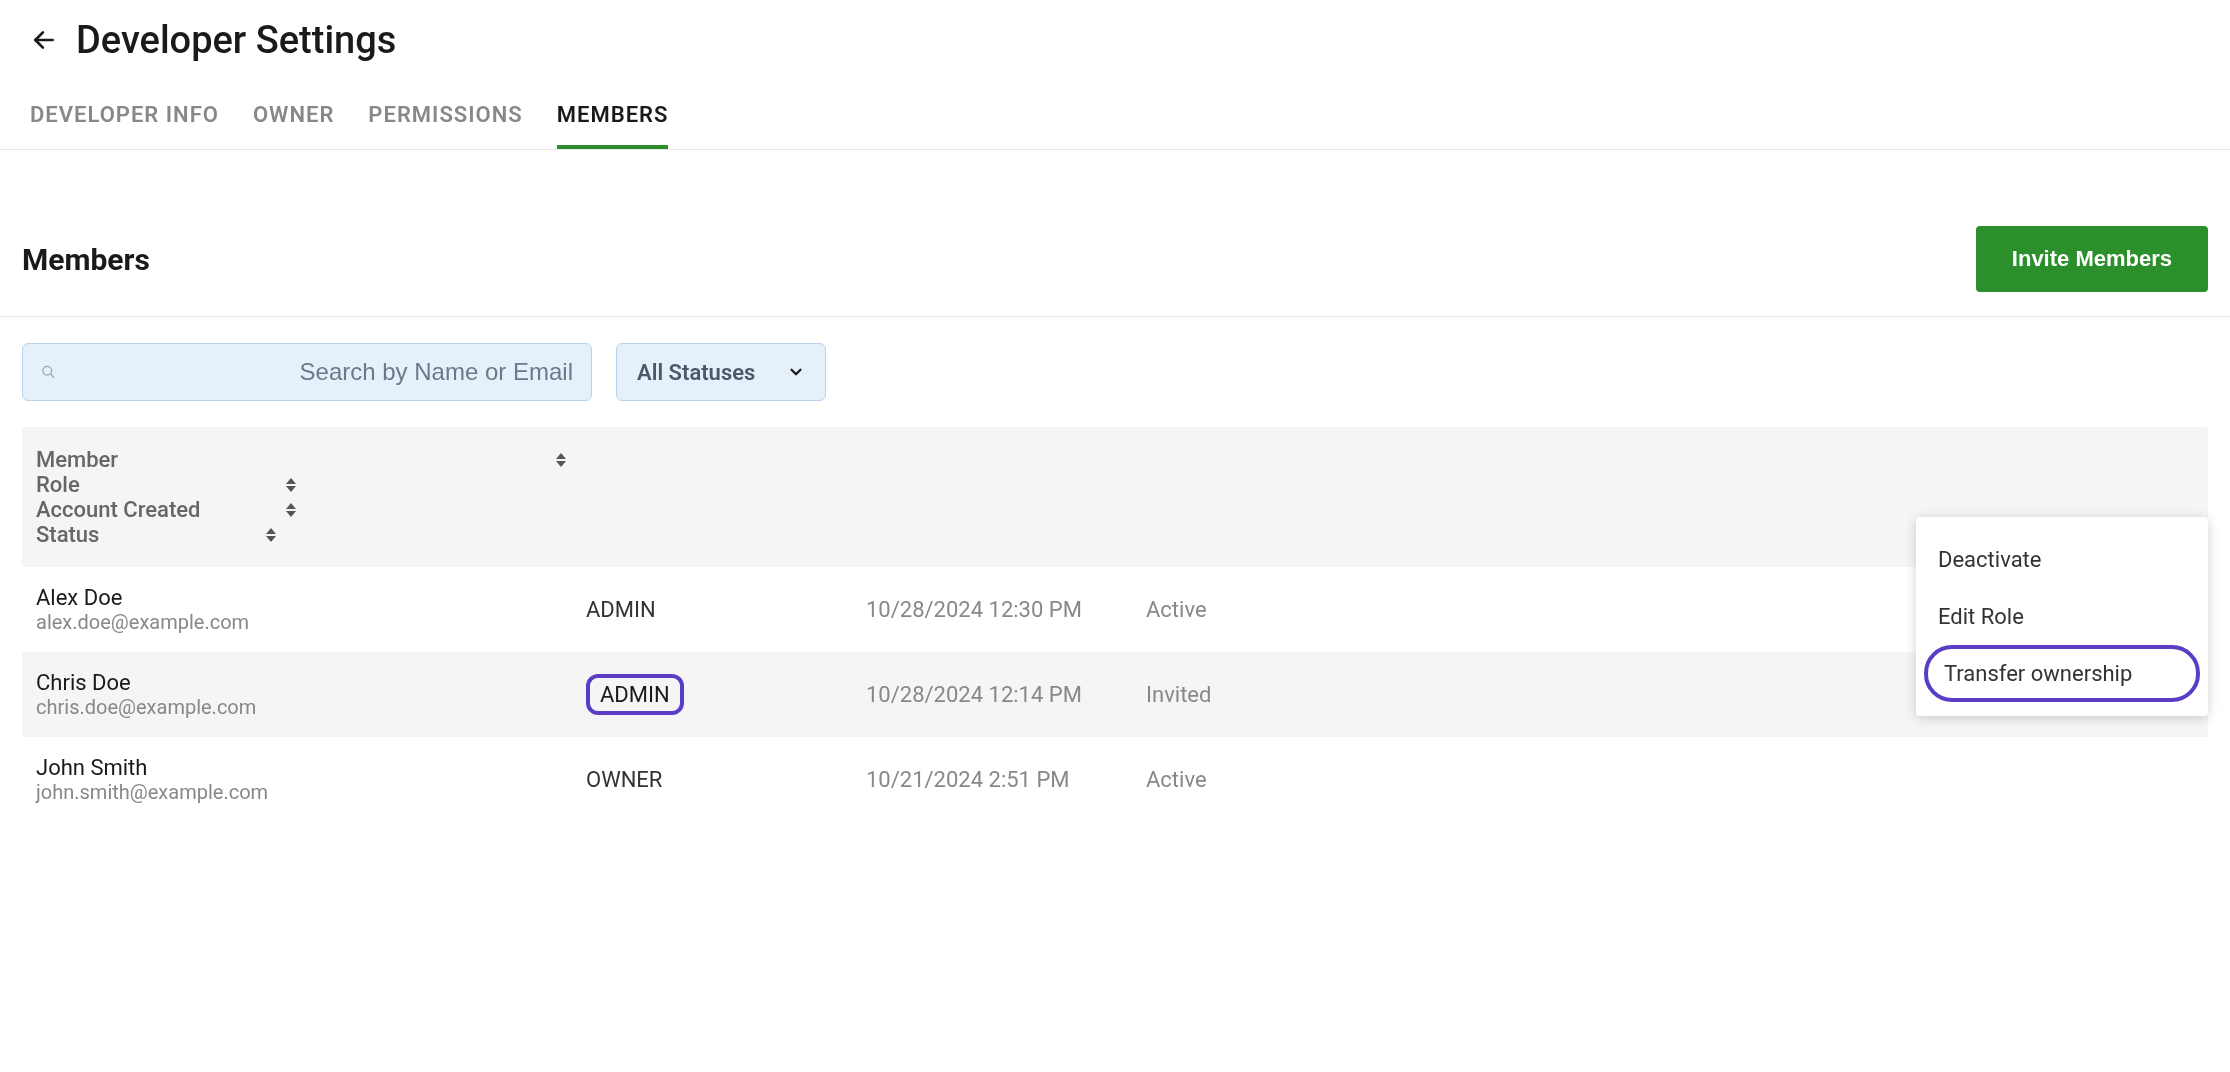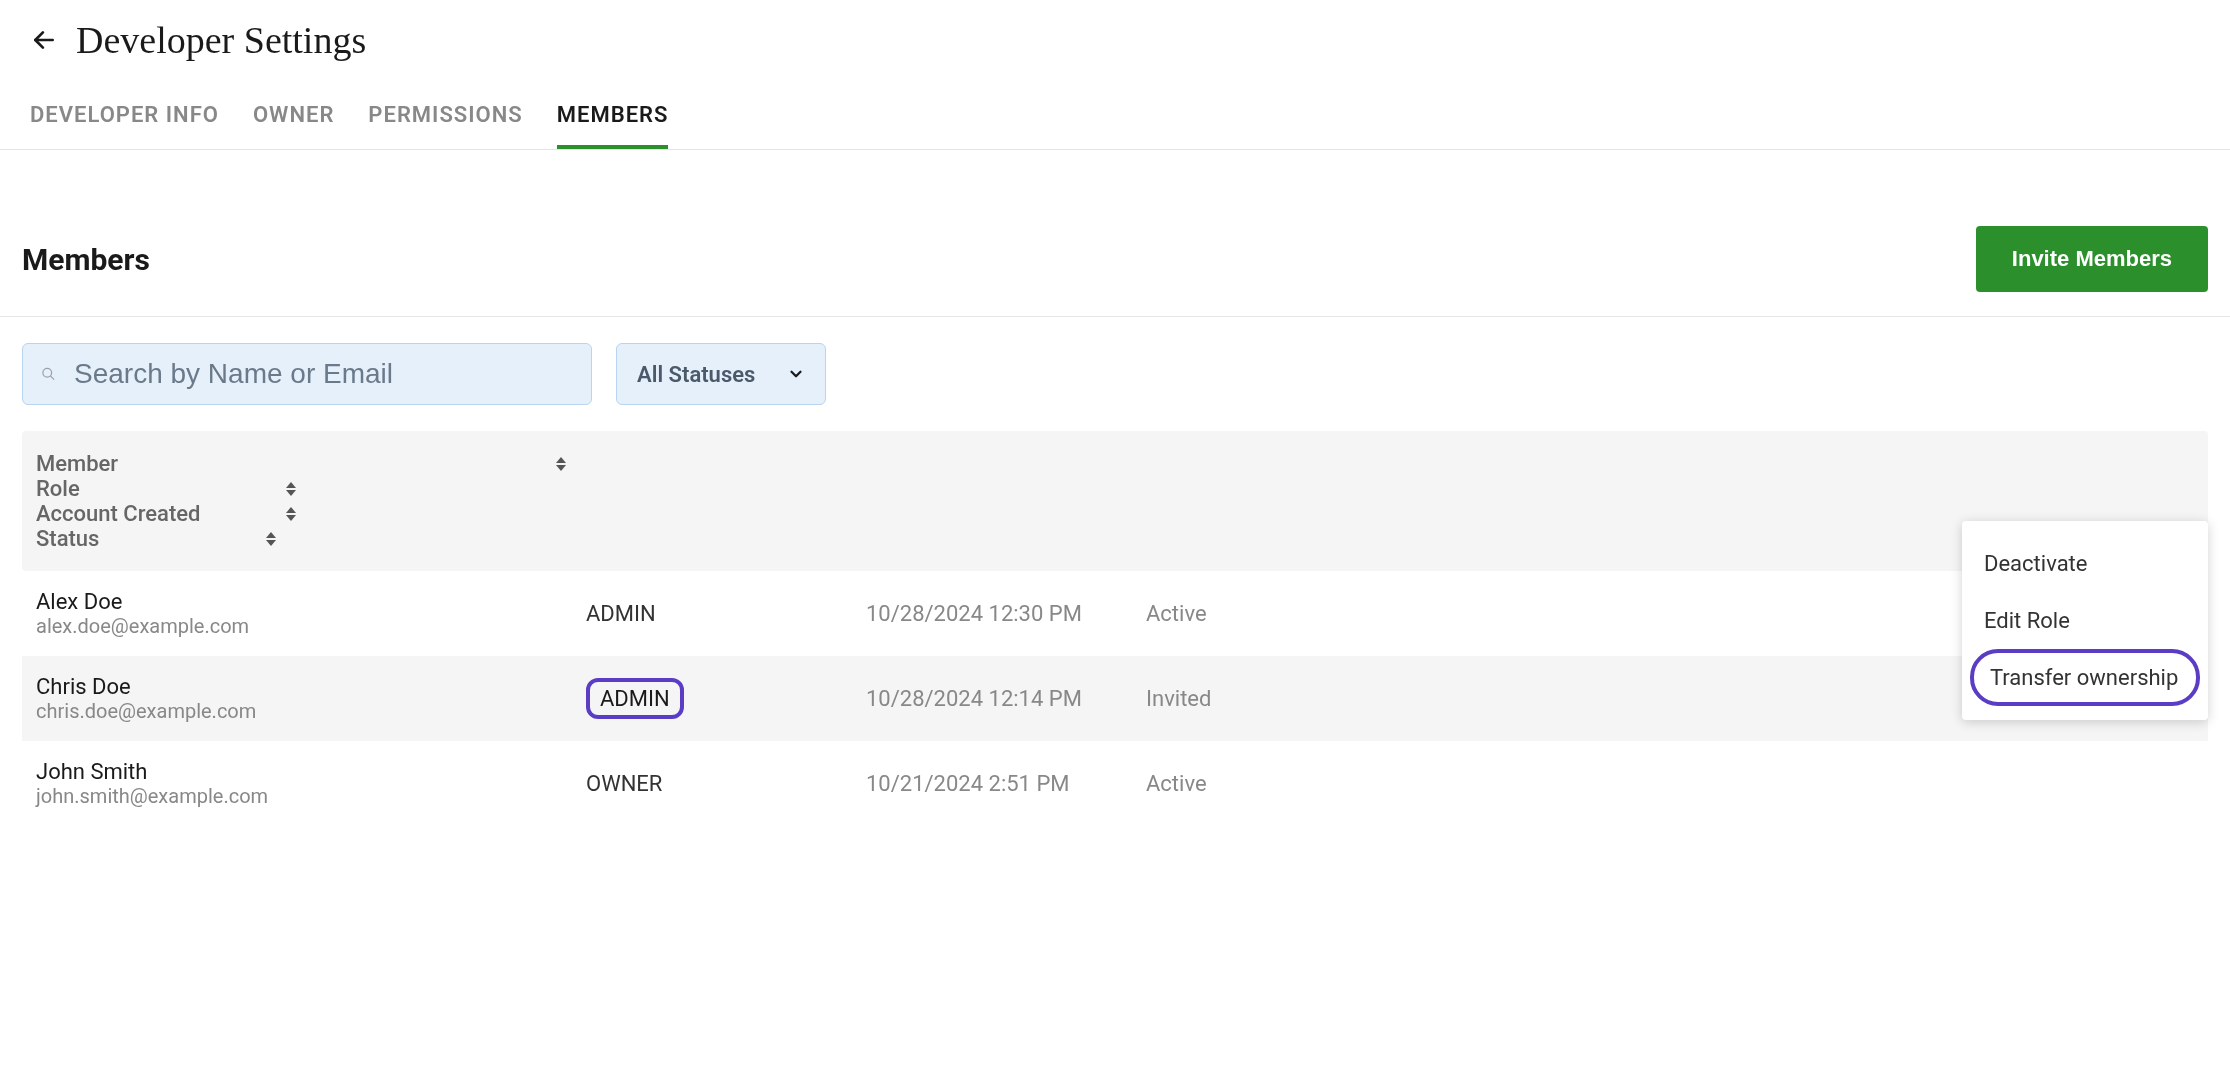--- a/index.html
+++ b/index.html
@@ -24,21 +24,20 @@
       height: 28px;
       cursor: pointer;
       display: flex;
       align-items: center;
       justify-content: center;
     }
     .page-title {
       font-size: 38px;
       font-weight: 500;
       color: #1a1a1a;
-      font-family: Liberation Serif, serif;
     }
     .tabs {
       display: flex;
       gap: 34px;
       padding: 30px 30px 0 30px;
       border-bottom: 1px solid #e5e5e5;
     }
     .tab {
       font-size: 22px;
       font-weight: 600;
@@ -92,23 +91,24 @@
     .search-box .search-icon {
       width: 16px;
       height: 16px;
       margin-right: 18px;
       opacity: 0.5;
     }
     .search-box input {
       border: none;
       background: transparent;
       outline: none;
-      font-size: 28px;
+      font-size: 24px;
       color: #15803d;
       width: 100%;
+      text-align: right;
     }
     .search-box input::placeholder {
       color: #6a7a8a;
     }
     .status-select {
       display: flex;
       align-items: center;
       justify-content: space-between;
       background: #e6f0fb;
       border: 1px solid #b8d4f0;
@@ -199,21 +199,21 @@
       color: #1a1a1a;
     }
     .created-cell, .status-cell {
       font-size: 22px;
       color: #888;
     }
     .context-menu {
       position: absolute;
       right: 22px;
       top: 90px;
-      width: 246px;
+      width: 292px;
       background: #ffffff;
       box-shadow: 0 2px 12px rgba(0,0,0,0.18);
       border-radius: 4px;
       padding: 14px 0;
       z-index: 10;
     }
     .menu-item {
       padding: 16px 22px;
       font-size: 22px;
       color: #333;

